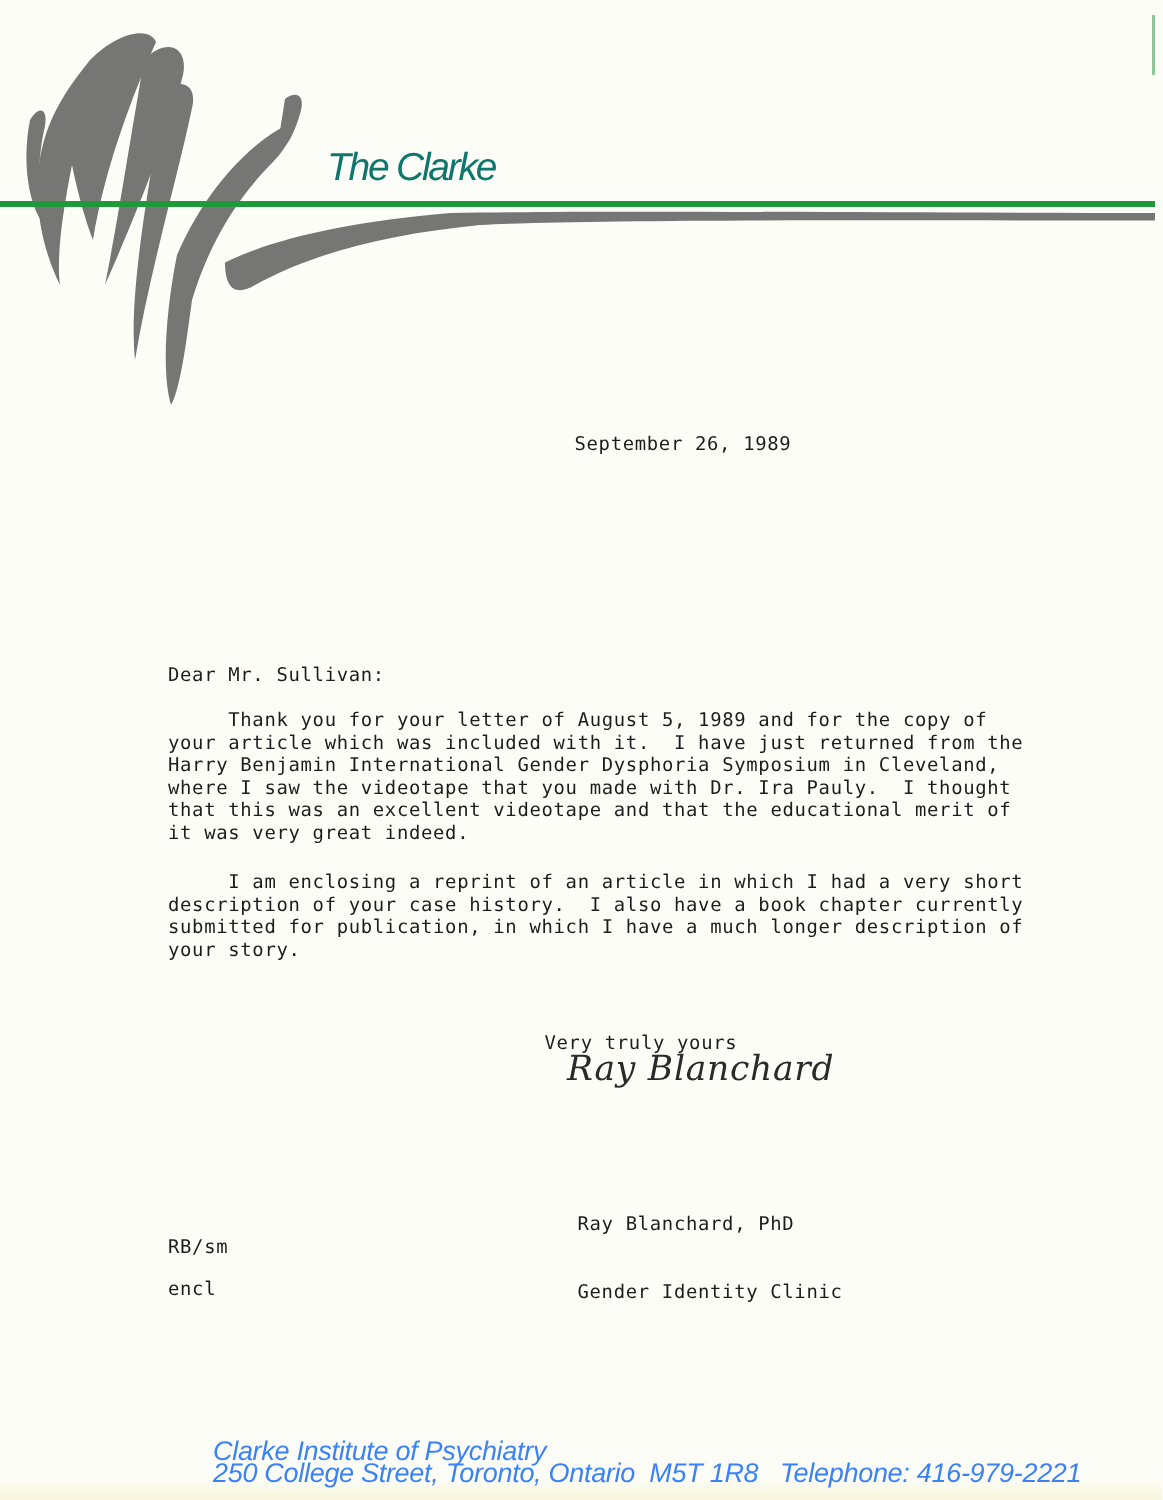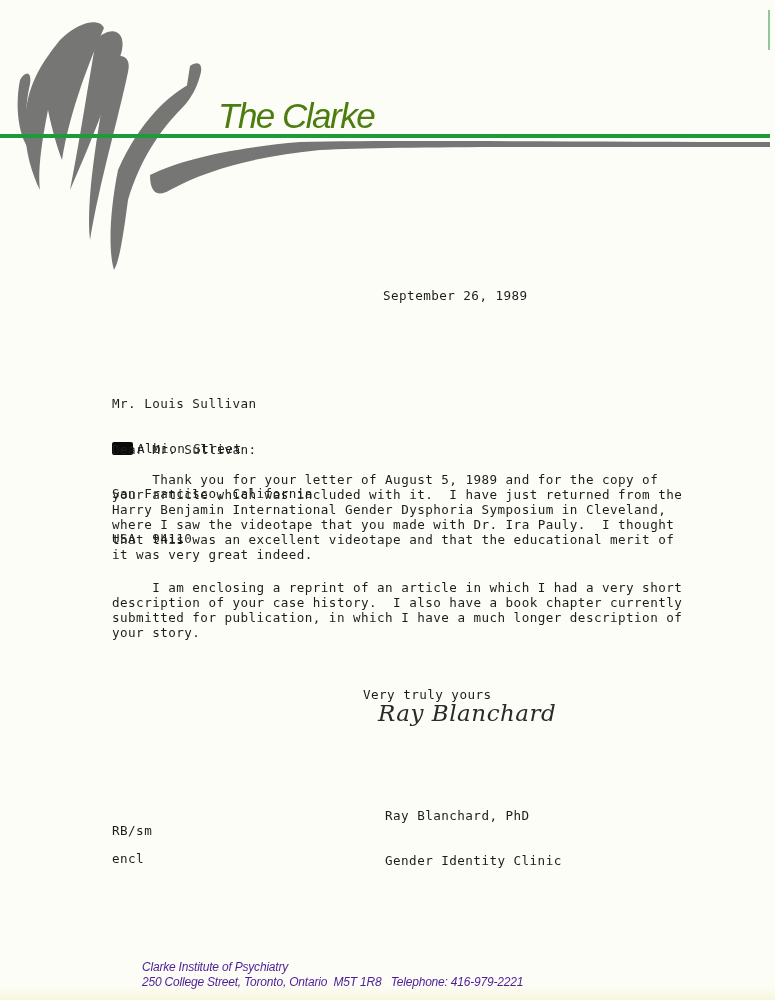--- a/index.html
+++ b/index.html
@@ -7,22 +7,22 @@
       width: 775px; height: 1000px; position: relative; overflow: hidden;
       background: #fdfdf8;
       font-family: "DejaVu Sans Mono", "Liberation Mono", monospace;
       color: #1c1c1c;
     }
     .page { position: absolute; left: 0; top: 0; width: 775px; height: 1000px; }
     .logo-brush { position: absolute; left: 0; top: 0; width: 775px; height: 280px; }
     .brand-name {
       position: absolute; left: 218px; top: 96px;
       font-family: "Liberation Sans", "DejaVu Sans", sans-serif;
-      font-style: italic; font-size: 35px; letter-spacing: -1.5px;
-      color: #4d7c0f; font-weight: normal;
+      font-style: italic; font-size: 26px; letter-spacing: -1.5px;
+      color: #0f766e; font-weight: normal;
     }
     .mono { font-family: "DejaVu Sans Mono", "Liberation Mono", monospace; font-size: 12.6px; letter-spacing: 0.45px; margin-top: 12px; }
     .line { position: absolute; white-space: pre; line-height: 15px; }
     .date { left: 383px; top: 276px; }
     .addr { left: 112px; top: 354px; }
     .redact { display: inline-block; width: 21px; height: 13px; background: #0a0a0a; vertical-align: -2px; border-radius: 2px; margin-right: 4px; }
     .salutation { left: 112px; top: 430px; }
     .body-p { position: absolute; left: 112px; white-space: pre; line-height: 15px; }
     .p1 { top: 460px; }
     .p2 { top: 568px; }
@@ -32,21 +32,21 @@
       position: absolute; left: 378px; top: 700px;
       font-family: "DejaVu Serif", "Liberation Serif", serif;
       font-style: italic; font-size: 23px; color: #2a2a2a; letter-spacing: 0.5px;
     }
     .signer { left: 385px; top: 766px; }
     .ref { left: 112px; top: 811px; }
     .encl { left: 112px; top: 839px; }
     .footer {
       position: absolute; left: 142px; top: 960px;
       font-family: "Liberation Sans", "DejaVu Sans", sans-serif;
-      font-style: italic; font-size: 12px; color: #4c1d95; line-height: 15px;
+      font-style: italic; font-size: 18px; color: #3b82f6; line-height: 15px;
       letter-spacing: -0.2px;
     }
     .footer-tint { position: absolute; left: 0; top: 985px; width: 775px; height: 15px; background: linear-gradient(#fdfdf8, #f7f6dc); }
   </style>
 </head>
 <body>
 
 <div class="page">
 
   <svg class="logo-brush" viewBox="0 0 775 280" xmlns="http://www.w3.org/2000/svg">
@@ -60,26 +60,20 @@
       <path d="M20,80 C26,70 32,72 30,84 C24,110 26,130 30,150 C20,140 14,110 20,80 Z"></path>
     </g>
     <rect x="0" y="134" width="770" height="4" fill="#1f9a3a"></rect>
     <rect x="768" y="10" width="2" height="40" fill="#8fc79a"></rect>
   </svg>
 
   <div class="brand-name">The Clarke</div>
 
   <div class="line mono date">September 26, 1989</div>
 
-  <div class="line mono addr">
-    <div>Mr. Louis Sullivan</div>
-    <div><span class="redact"></span><span>Albion Street</span></div>
-    <div>San Francisco, California</div>
-    <div>USA  94110</div>
-  </div>
 
   <div class="line mono salutation">Dear Mr. Sullivan:</div>
 
   <div class="body-p mono p1">     Thank you for your letter of August 5, 1989 and for the copy of
 your article which was included with it.  I have just returned from the
 Harry Benjamin International Gender Dysphoria Symposium in Cleveland,
 where I saw the videotape that you made with Dr. Ira Pauly.  I thought
 that this was an excellent videotape and that the educational merit of
 it was very great indeed.</div>
   <div class="body-p mono p2">     I am enclosing a reprint of an article in which I had a very short

